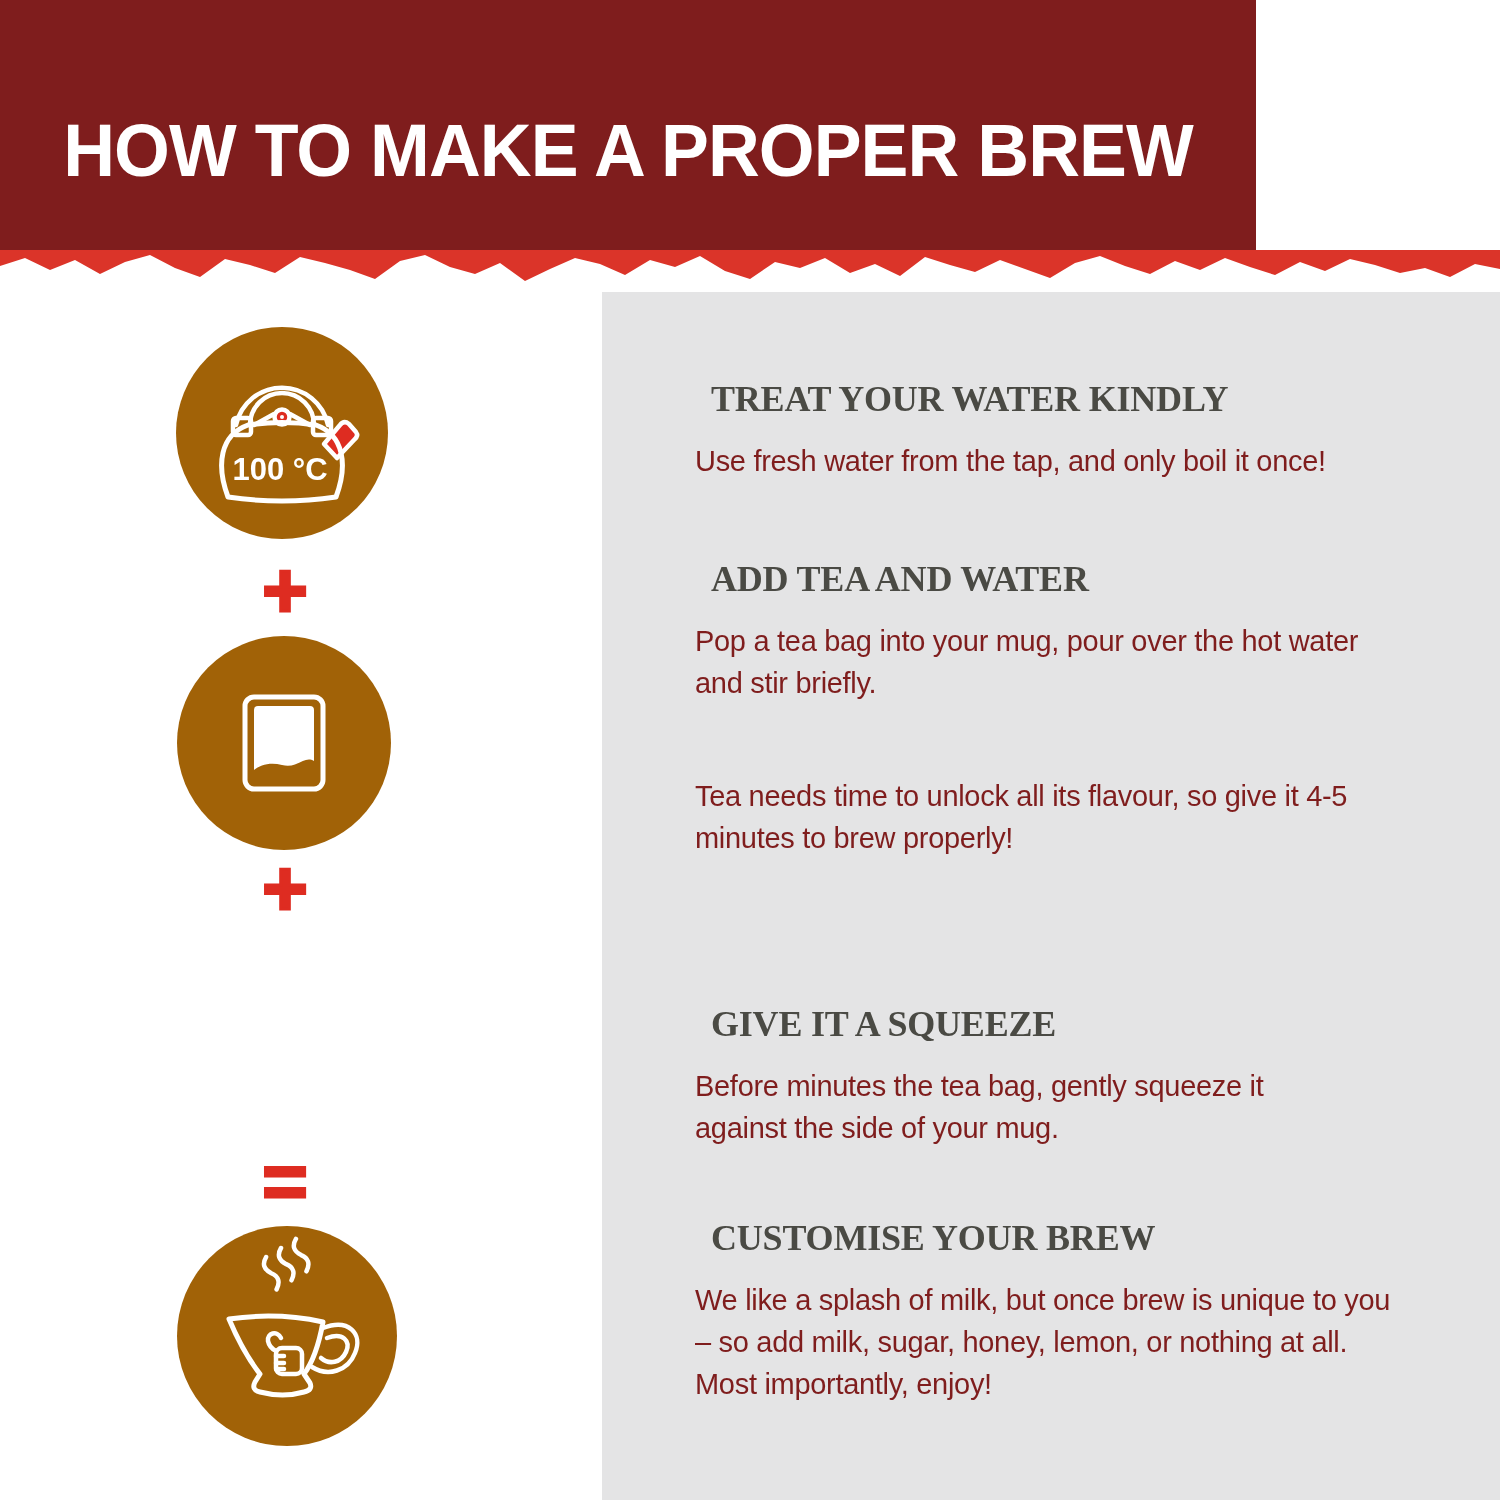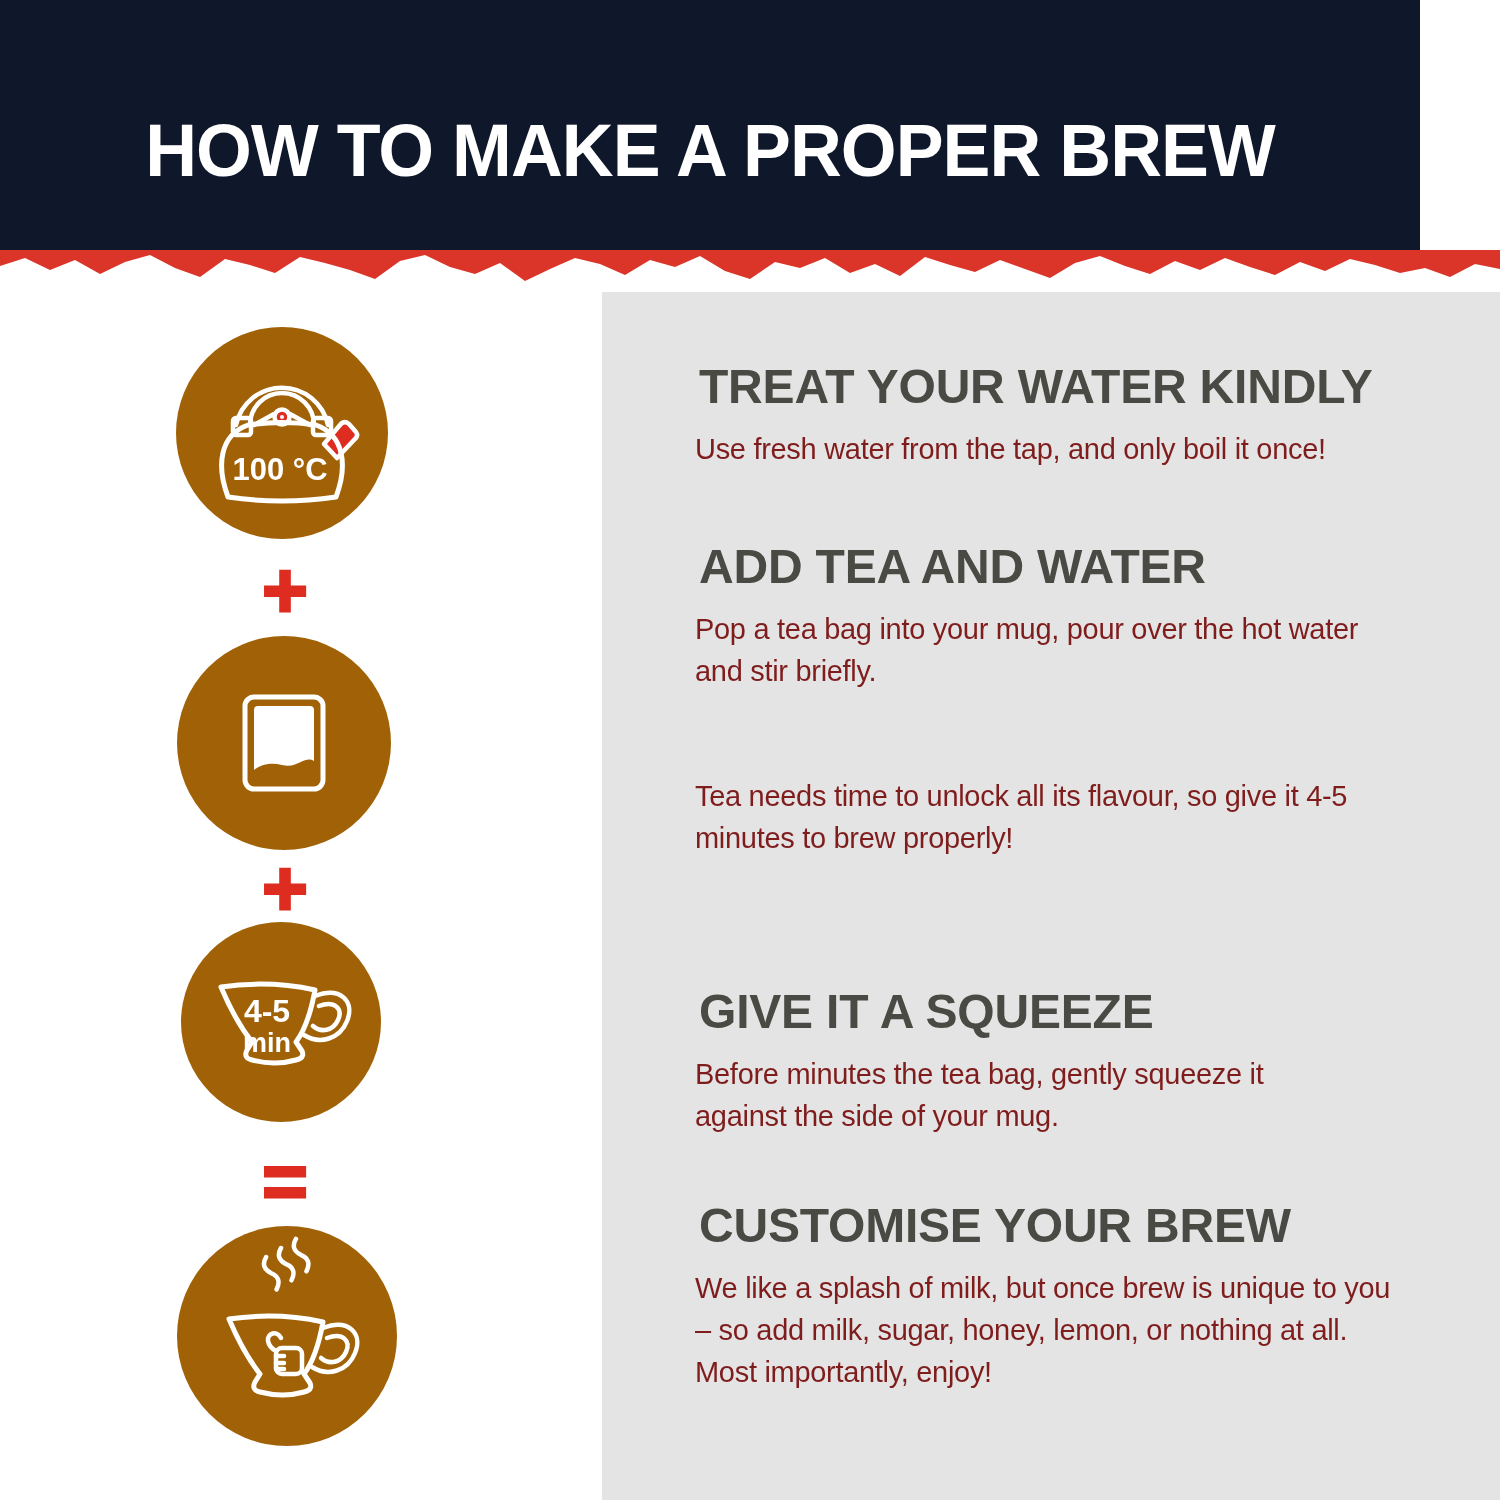--- a/index.html
+++ b/index.html
@@ -1,21 +1,21 @@
 <!DOCTYPE html>
 <html><head>
 <meta charset="utf-8">
 <style>
   html,body{margin:0;padding:0;background:#ffffff;}
   .canvas{
     position:relative;width:1500px;height:1500px;background:#ffffff;
     font-family:"Liberation Sans","DejaVu Sans",sans-serif;overflow:hidden;
   }
   
-  .banner{position:absolute;left:0;top:0;width:1420px;height:250px;background:#0f172a;}
+  .banner{position:absolute;left:0;top:0;width:1256px;height:250px;background:#7f1d1d;}
   .banner h1{
     position:absolute;left:0;top:108px;width:100%;margin:0;text-align:center;
     font-size:74px;font-weight:bold;color:#ffffff;letter-spacing:-1px;
     transform:scaleX(.97);transform-origin:center;
   }
   .torn{position:absolute;left:0;top:250px;width:1500px;height:36px;display:block;}
   
   .gray-panel{position:absolute;left:602px;top:292px;right:0;bottom:0;background:#E4E4E5;}
   
   .circle{position:absolute;border-radius:50%;background:#a16207;}
@@ -33,22 +33,23 @@
   .op2{top:844px;}
   .op3{top:1137px;}
   
   .step{position:absolute;left:695px;width:800px;}
   .s1{top:360px;}
   .s2{top:540px;}
   .s3{top:757px;}
   .s4{top:985px;}
   .s5{top:1199px;}
   .step h2{
-    margin:4px;font-size:48px;line-height:46px;font-weight:bold;color:#4A4A44;
+    margin:16px;font-size:36px;line-height:46px;font-weight:bold;color:#4A4A44;
     letter-spacing:-0.2px;
+    font-family:Liberation Serif, serif;
   }
   .step p{
     margin:18px 0 0 0;font-size:29px;line-height:42px;color:#7f1d1d;
     letter-spacing:-0.3px;white-space:pre-line;
   }
   
   .ic{stroke:#ffffff;stroke-width:5;fill:none;stroke-linecap:round;stroke-linejoin:round;}
   .ic-thin{stroke:#ffffff;stroke-width:4.5;fill:none;stroke-linecap:round;stroke-linejoin:round;}
   .ic-fillred{stroke:#ffffff;stroke-width:4.5;fill:#DE2C21;stroke-linecap:round;stroke-linejoin:round;}
   .ic-white{fill:#ffffff;stroke:none;}
@@ -92,31 +93,20 @@
   <div class="circle c2">
     <svg viewBox="-107 -107 214 214">
       <rect class="ic" x="-39" y="-46" width="78" height="92" rx="9"></rect>
       <path class="ic-white" d="M -30 -33 Q -30 -37 -26 -37 L 26 -37 Q 30 -37 30 -33
                L 30 18 C 20 12 14 26 -2 22 C -14 19 -24 22 -30 27 Z"></path>
     </svg>
   </div>
 
   <div class="op op2">+</div>
 
-  <div class="circle c3">
-    <svg viewBox="-100 -100 200 200">
-      <g transform="translate(-6,-4)">
-        <path class="ic" d="M -54 -31 Q -6 -38 40 -28 C 36 -6 30 12 21 24 L 27 33 Q 30 40 21 42 Q 0 48 -23 42 Q -32 40 -28 32 L -23 24 C -34 10 -46 -12 -54 -31 Z"></path>
-        <path class="ic-thin" d="M 40 -22 C 66 -32 80 -16 72 3 C 65 21 45 27 29 17"></path>
-        <path class="ic-thin" d="M 44 -12 C 60 -18 68 -9 63 2 C 58 13 46 15 38 8"></path>
-        <text class="ic-label" x="-8" y="4" font-size="32">4-5</text>
-        <text class="ic-label" x="-8" y="34" font-size="27">min</text>
-      </g>
-    </svg>
-  </div>
 
   <div class="op op3">=</div>
 
   <div class="circle c4">
     <svg viewBox="-110 -110 220 220">
       <g transform="translate(-4,14)">
         <path class="ic" d="M -54 -31 Q -6 -38 40 -28 C 36 -6 30 12 21 24 L 27 33 Q 30 40 21 42 Q 0 48 -23 42 Q -32 40 -28 32 L -23 24 C -34 10 -46 -12 -54 -31 Z"></path>
         <path class="ic-thin" d="M 40 -22 C 66 -32 80 -16 72 3 C 65 21 45 27 29 17"></path>
         <path class="ic-thin" d="M 44 -12 C 60 -18 68 -9 63 2 C 58 13 46 15 38 8"></path>
 

